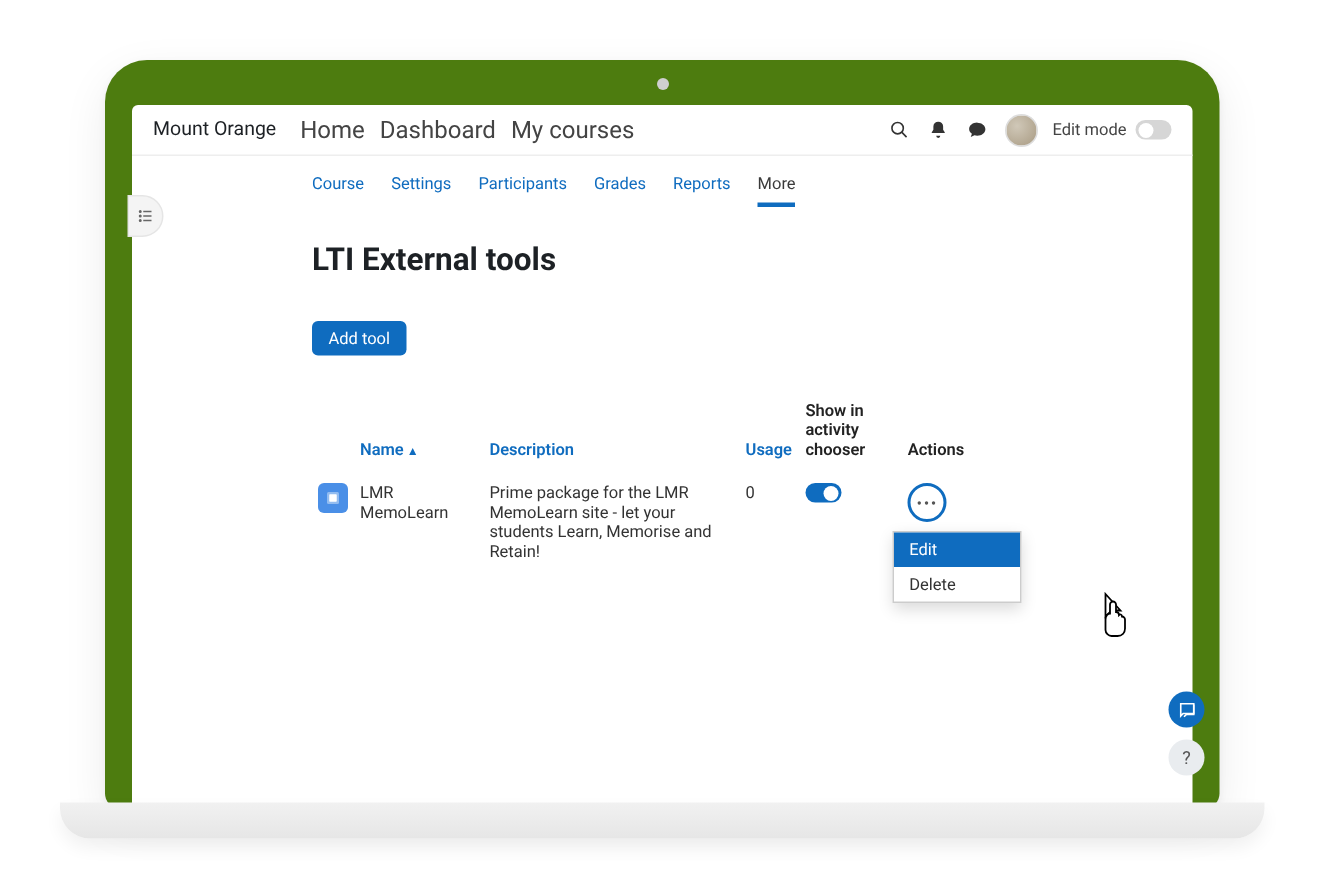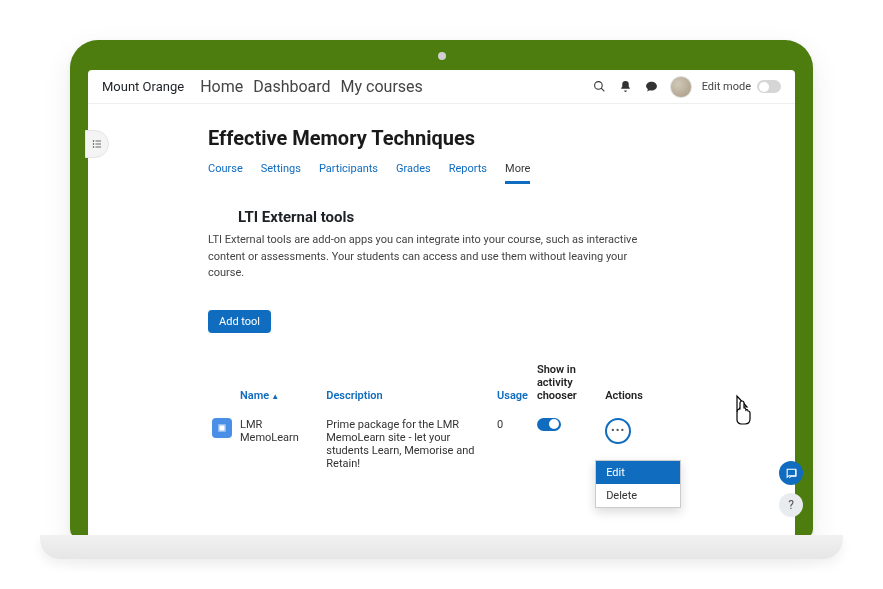--- a/index.html
+++ b/index.html
@@ -80,21 +80,21 @@
     border:1px solid #e5e5e5;
     border-radius: 0 14px 14px 0;
     display:flex; align-items:center; justify-content:center;
     font-size:12px; color:#555; cursor:pointer;
   }
   .content { padding: 0 0 0 120px; }
   .page-title { font-size: 20px; font-weight:700; margin-top: 22px; color:#1a1a1a;}
   .tabs { display:flex; gap:18px; margin-top:12px; font-size:11px; }
   .tab { color:#0f6cbf; cursor:pointer; padding-bottom:6px; }
   .tab.active { color:#3a3a3a; border-bottom:3px solid #0f6cbf; }
-  .section-title { font-size:15px; font-weight:700; margin-top:24px;margin-left:30px; }
+  .section-title { font-size:21px; font-weight:700; margin-top:24px; }
   .section-desc { font-size:11px; color:#444; max-width:450px; margin-top:6px; line-height:1.5; }
   .add-btn {
     display:inline-block; margin-top:28px;
     background:#0f6cbf; color:#fff; font-size:11px;
     padding:5px 11px; border-radius:4px; cursor:pointer;
   }
   table.tools { margin-top:24px; border-collapse:collapse; width:452px; font-size:11px; }
   table.tools th { text-align:left; font-weight:600; padding:6px 4px 8px; vertical-align:bottom; color:#222; }
   table.tools th.link, table.tools td .linklike { color:#0f6cbf; }
   table.tools th.name { color:#0f6cbf; }
@@ -109,21 +109,21 @@
   .usage-col { width:40px; text-align:left;}
   .chooser-col { width:70px; text-align:left;}
   .actions-col { width:60px; text-align:left;}
   .actions-btn {
     width:26px; height:26px; border:2px solid #0f6cbf; border-radius:50%;
     display:flex; align-items:center; justify-content:center;
     color:#555; cursor:pointer; position:relative;
   }
   .dots { letter-spacing:1px; font-size:11px; line-height:1; }
   .dropdown {
-    position:absolute; top:40px; left:-12px;
+    position:absolute; top:30px; left:-12px;
     width:86px; background:#fff; border:1px solid #ccc;
     box-shadow:0 4px 10px rgba(0,0,0,0.15); z-index:20;
     font-size:11px;
   }
   .dropdown .item { padding:5px 10px; cursor:pointer; color:#333;}
   .dropdown .item.highlight { background:#0f6cbf; color:#fff; }
   .cursor-pointer {
     position:absolute; z-index:30; pointer-events:none;
   }
   .float-buttons {
@@ -185,32 +185,30 @@
             <circle cx="5" cy="6" r="1" fill="#666"></circle>
             <line x1="9" y1="6" x2="20" y2="6"></line>
             <circle cx="5" cy="12" r="1" fill="#666"></circle>
             <line x1="9" y1="12" x2="20" y2="12"></line>
             <circle cx="5" cy="18" r="1" fill="#666"></circle>
             <line x1="9" y1="18" x2="20" y2="18"></line>
           </svg>
       </div>
 
       <div class="content">
-        <h1 class="page-title">Effective Memory Techniques</h1>
         <div class="tabs">
           <span class="tab">Course</span>
           <span class="tab">Settings</span>
           <span class="tab">Participants</span>
           <span class="tab">Grades</span>
           <span class="tab">Reports</span>
           <span class="tab active">More</span>
         </div>
 
         <h2 class="section-title">LTI External tools</h2>
-        <p class="section-desc">LTI External tools are add-on apps you can integrate into your course, such as interactive content or assessments. Your students can access and use them without leaving your course.</p>
         <span class="add-btn">Add tool</span>
 
         <table class="tools">
           <thead>
             <tr>
               <th style="width:22px;"></th>
               <th class="name" style="width:88px;">
                 <span>Name</span><span class="sort-caret">▲</span>
               </th>
               <th class="link" style="width:180px;margin-left:40px;">Description</th>

